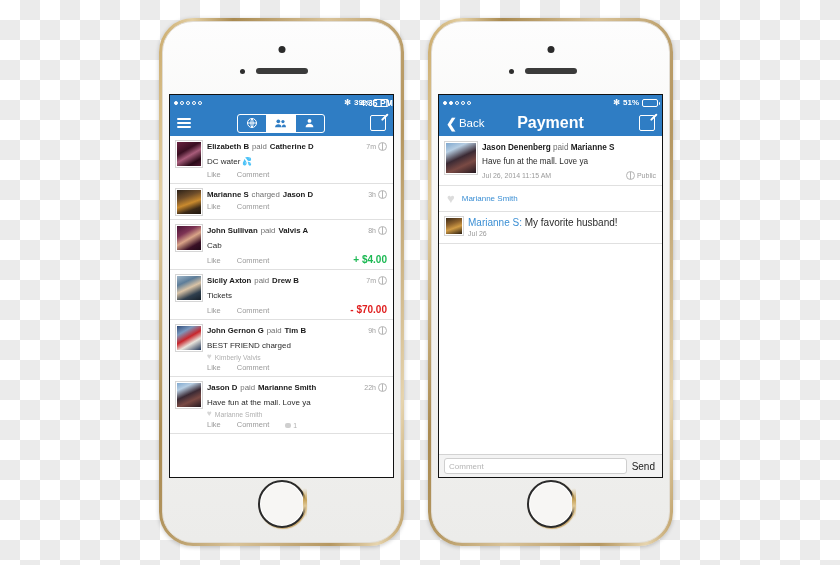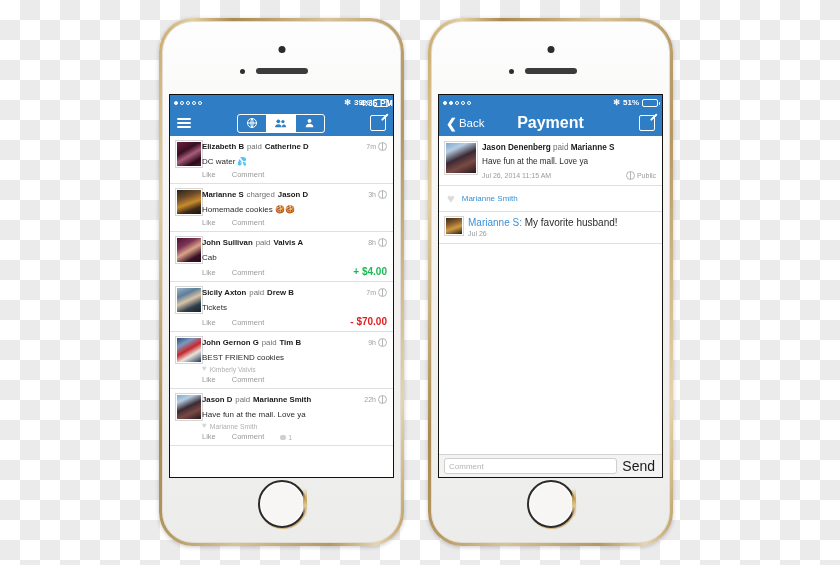--- a/index.html
+++ b/index.html
@@ -223,20 +223,21 @@
   
   .feed {
     flex: 1 1 auto;
     background: #ffffff;
     overflow: hidden;
   }
   .story {
     display: flex;
     padding: 5px 6px 4px 6px;
     border-bottom: 1px solid #e0e0e0;
+    gap: 5px;
   }
   .avatar {
     width: 24px; height: 24px;
     flex: 0 0 24px;
     border: 1px solid #fff;
     box-shadow: 0 0 0 1px #d6d6d6;
     background-size: cover;
     background-position: center;
   }
   .story-body { flex: 1 1 auto; min-width: 0; }
@@ -362,21 +363,21 @@
     background: #fff;
     border: 1px solid #cfcfcf;
     border-radius: 3px;
     display: flex;
     align-items: center;
     padding: 0 4px;
     font-size: 8px;
     color: #b4b4b4;
   }
   .send-btn {
-    font-size: 14px;
+    font-size: 10px;
     color: #1b1b1b;
     cursor: pointer;
     padding-right: 2px;
   }
 
   
   .av-eliz  { background: linear-gradient(150deg,#6b2240 0%,#3a0f22 35%,#a85c7a 55%,#2a0a18 80%,#521a33 100%); }
   .av-mari  { background: linear-gradient(160deg,#2b2118 0%,#6d4c2a 30%,#c98a2e 55%,#3c2a18 78%,#1d150e 100%); }
   .av-tracy { background: linear-gradient(150deg,#4a1436 0%,#7d3354 30%,#d9a488 52%,#3a1026 78%,#220a18 100%); }
   .av-sicily{ background: linear-gradient(155deg,#9fb6c9 0%,#5d7d99 28%,#d9c3a6 50%,#2f3f4e 75%,#16202a 100%); }
@@ -469,21 +470,20 @@
             <div class="story-body">
               <div class="line1">
                 <span class="nm">Marianne S</span>
                 <span class="verb">charged</span>
                 <span class="nm">Jason D</span>
                 <span class="time">
                   <span>3h</span>
                   <span class="globe-sm"></span>
                 </span>
               </div>
-              <div class="note"><span>Homemade cookies</span> <span class="emoji">🍪🍪</span></div>
               <div class="actions">
                 <span class="act">Like</span>
                 <span class="act">Comment</span>
               </div>
             </div>
           </div>
           <div class="story">
             <div class="avatar av-tracy"></div>
             <div class="story-body">
               <div class="line1">
@@ -528,21 +528,21 @@
             <div class="story-body">
               <div class="line1">
                 <span class="nm">John Gernon G</span>
                 <span class="verb">paid</span>
                 <span class="nm">Tim B</span>
                 <span class="time">
                   <span>9h</span>
                   <span class="globe-sm"></span>
                 </span>
               </div>
-              <div class="note"><span>BEST FRIEND cookies</span></div>
+              <div class="note"><span>BEST FRIEND charged</span></div>
               <div class="liker">
                 <span class="heart">♥</span>
                 <span>Kimberly Valvis</span>
               </div>
               <div class="actions">
                 <span class="act">Like</span>
                 <span class="act">Comment</span>
               </div>
             </div>
           </div>

